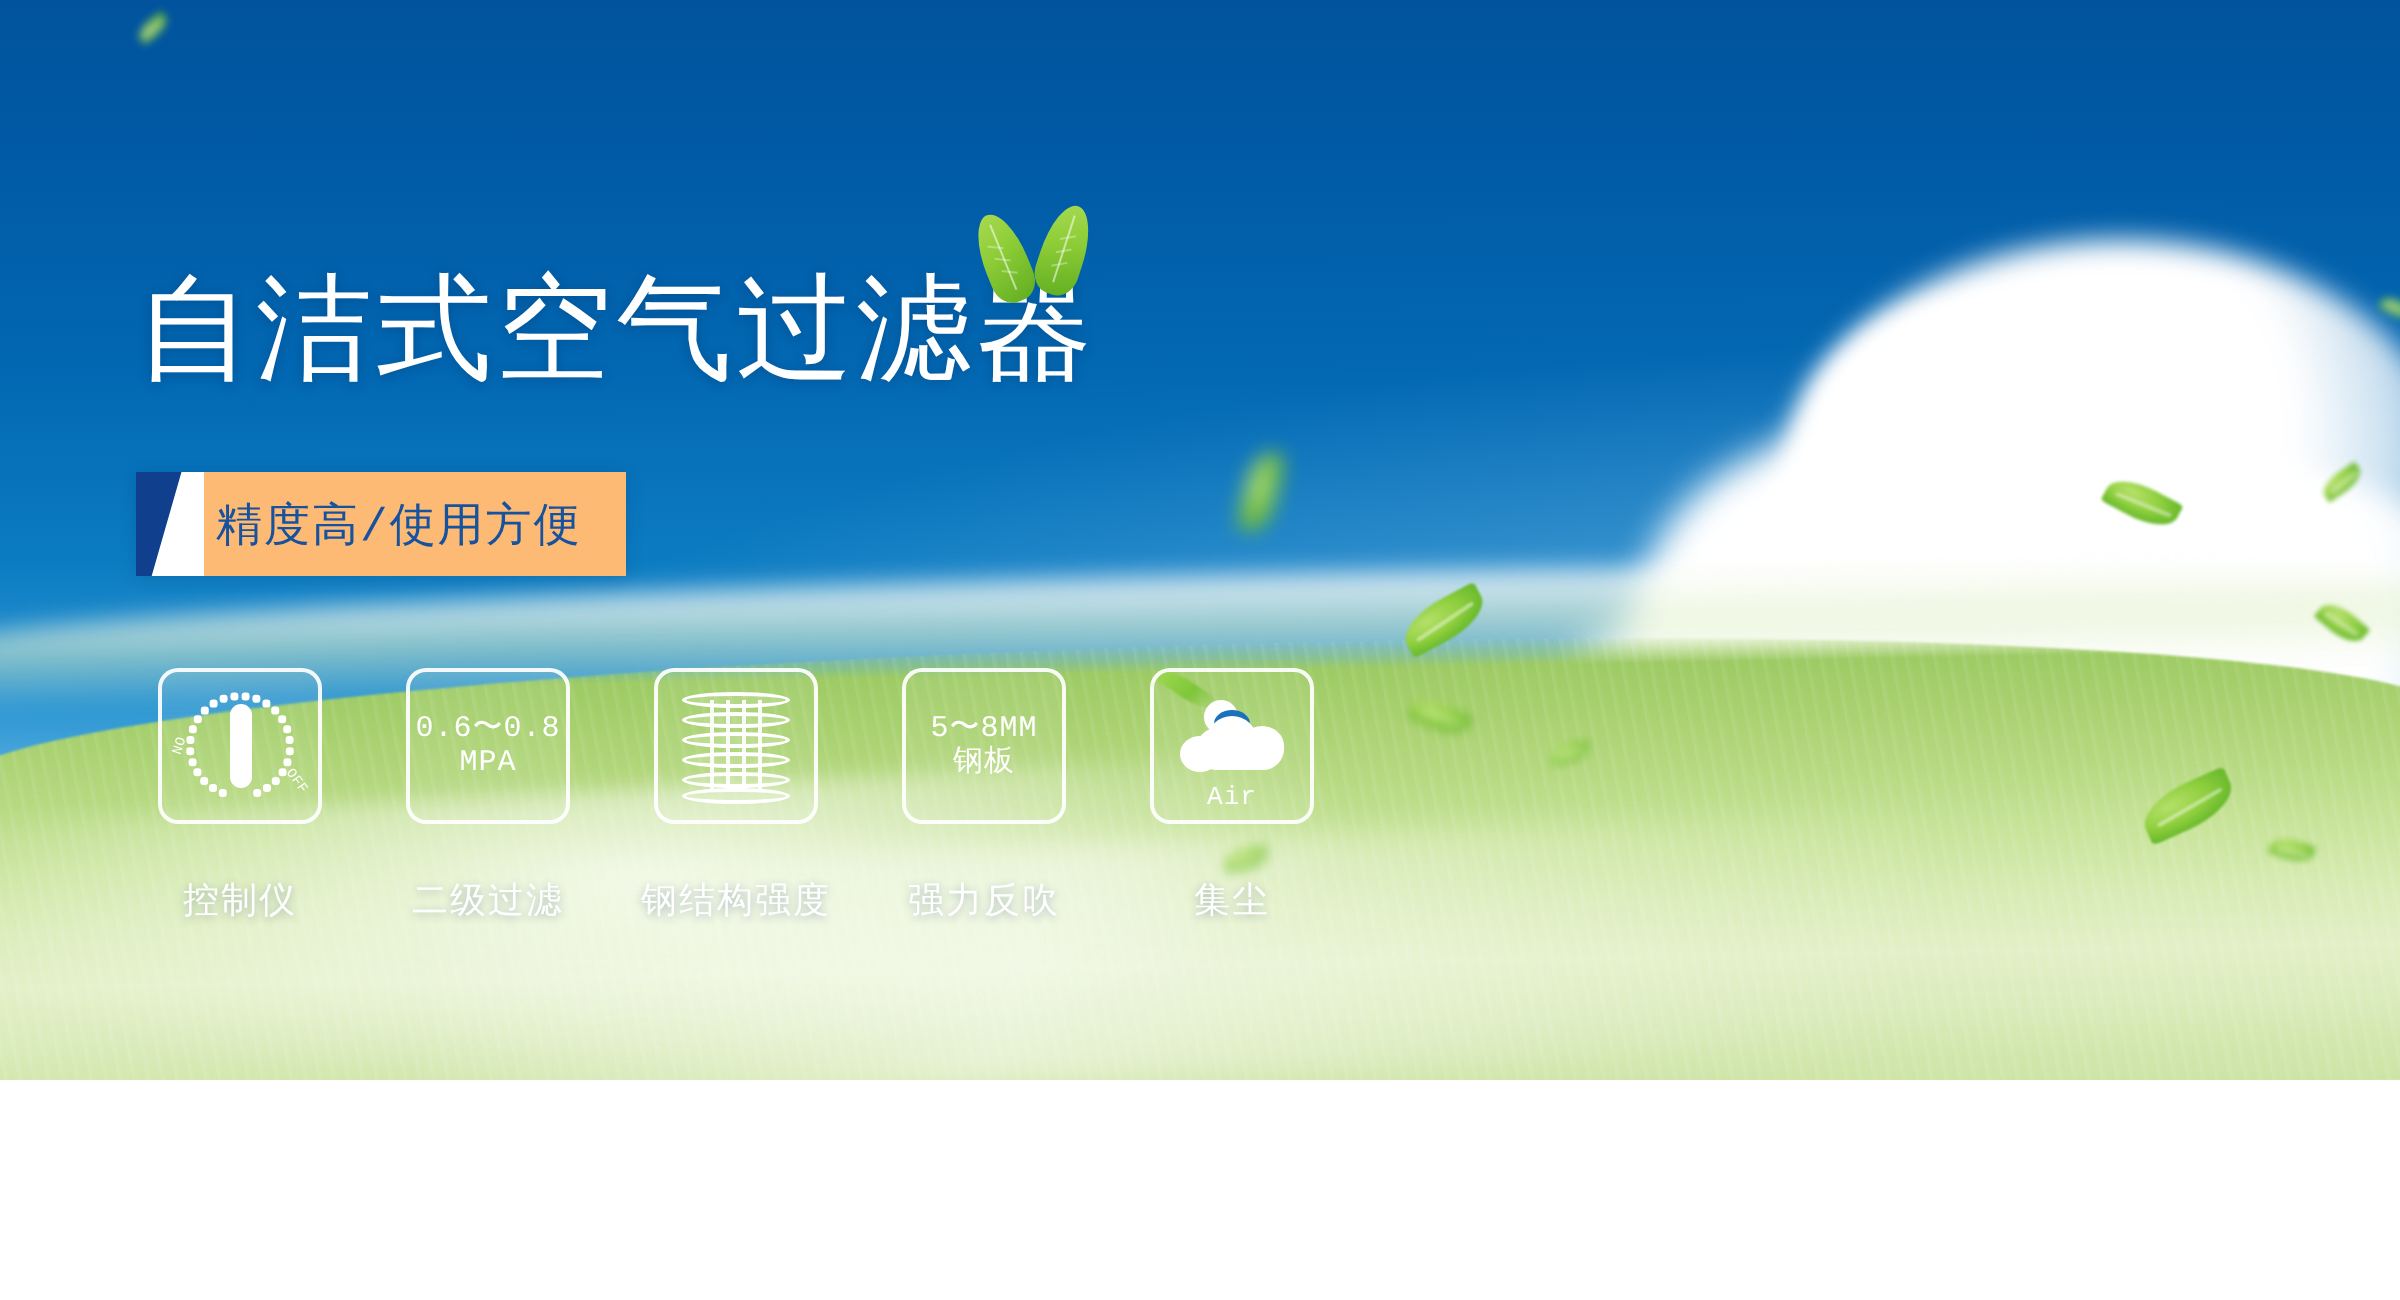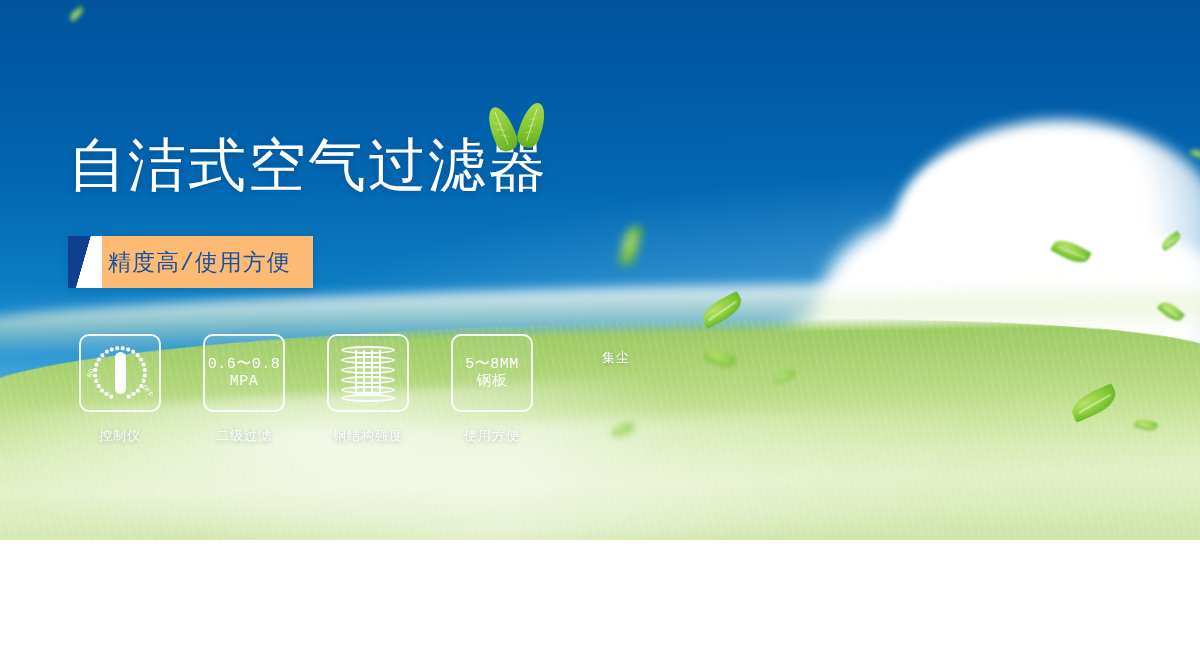--- a/index.html
+++ b/index.html
@@ -261,23 +261,23 @@
     overflow: hidden;
   }
   .feature-text {
     color: #ffffff;
     font-size: 15px;
     line-height: 1.15;
     text-align: center;
     letter-spacing: .5px;
   }
   .feature-label {
-    margin-top: 15px;
+    margin-top: 26px;
     color: #ffffff;
-    font-size: 13px;
+    font-size: 18px;
     letter-spacing: 1px;
     white-space: nowrap;
     text-shadow: 0 1px 4px rgba(0,40,90,0.3);
   }
 
   
   .gauge { position: relative; width: 64px; height: 60px; }
   .gauge .dot {
     position: absolute;
     width: 3.2px; height: 3.2px;
@@ -501,21 +501,33 @@
       <div class="feature-label">钢结构强度</div>
     </div>
 
     <div class="feature">
       <div class="feature-box">
         <div class="feature-text">
           <div>5〜8MM</div>
           <div>钢板</div>
         </div>
       </div>
-      <div class="feature-label">使用方便</div>
+      <div class="feature-label">强力反吹</div>
     </div>
 
     <div class="feature">
+      <div class="feature-box">
+        <div class="airicon">
+          <div class="streak"></div>
+          <div class="sun"></div>
+          <div class="sun-cut"></div>
+          <div class="blob" style="left:8px;  top:26px; width:20px; height:18px;"></div>
+          <div class="blob" style="left:22px; top:16px; width:24px; height:22px;"></div>
+          <div class="blob" style="left:38px; top:21px; width:22px; height:20px;"></div>
+          <div class="body"></div>
+          <div class="air-text">Air</div>
+        </div>
+      </div>
       <div class="feature-label">集尘</div>
     </div>
 
   </div>
 </div>
 
 </body></html>

